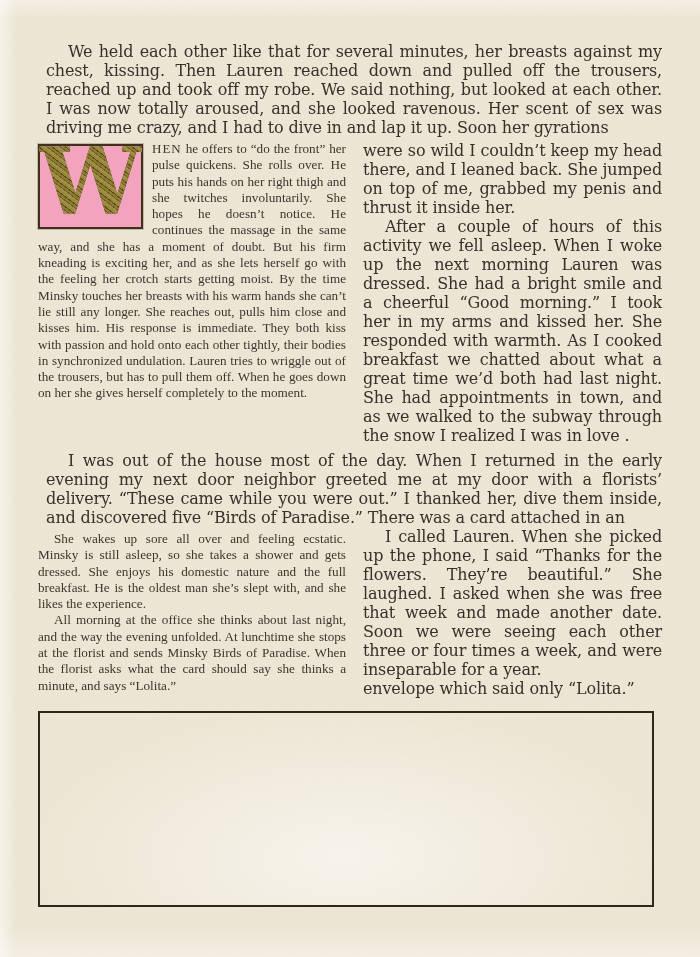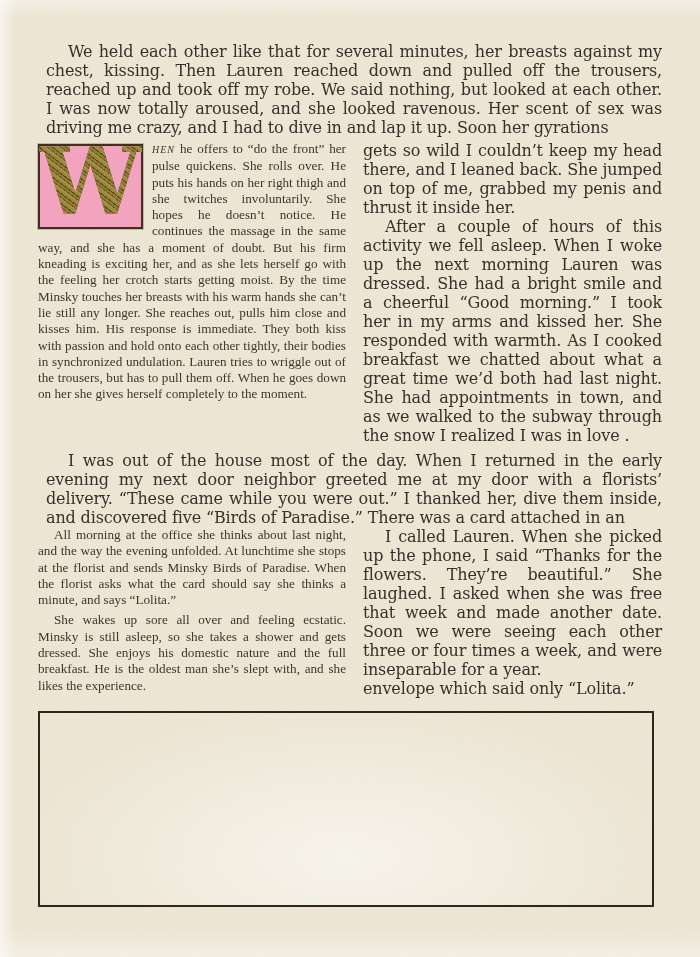--- a/index.html
+++ b/index.html
@@ -67,23 +67,22 @@
     font-size: 92px;
     line-height: 0.9;
     transform: translateY(-4px);
     background: repeating-linear-gradient(37deg,
       #a08d3e 0 2px, #6b5c22 2px 3px, #8d7b31 3px 5px, #55491b 5px 6px, #97853a 6px 8px);
     -webkit-background-clip: text; background-clip: text;
     color: transparent;
     filter: drop-shadow(0.6px 0.8px 0 rgba(58,46,15,.7));
   }
   .smallcaps {
-    font-size: 10px;
+    font-size: 13px;
     letter-spacing: 1px;
-    font-style: italic;
   }
   .sp1 { margin-top: 4px; }
 
   .mid-gap { height: 6px; }
 
   .artbox {
     margin-top: 13px;
     width: 616px;
     height: 196px;
     border: 2px solid #2b2318;
@@ -101,33 +100,33 @@
 
     <div class="cols sp1">
       <div class="col-left">
         <div class="small">
           <div class="dropcap-box" style="background:#f2a2be;">
             <span class="dropcap-letter">W</span>
           </div><span class="smallcaps">HEN</span> <span>he offers to “do the front” her pulse quickens. She rolls over. He puts his hands on her right thigh and she twitches involuntarily. She hopes he doesn’t notice. He continues the massage in the same way, and she has a moment of doubt. But his firm kneading is exciting her, and as she lets herself go with the feeling her crotch starts getting moist. By the time Minsky touches her breasts with his warm hands she can’t lie still any longer. She reaches out, pulls him close and kisses him.  His response is immediate. They both kiss with passion and hold onto each other tightly, their bodies in synchronized undulation. Lauren tries to wriggle out of the trousers, but has to pull them off. When he goes down on her she gives herself completely to the moment.</span>
         </div>
       </div>
       <div class="col-right">
-        <div class="big">gets so wild I couldn’t keep my head there, and I leaned back. She jumped on top of me, grabbed my penis and thrust it inside her.</div>
+        <div class="big">were so wild I couldn’t keep my head there, and I leaned back. She jumped on top of me, grabbed my penis and thrust it inside her.</div>
         <div class="big indent">After a couple of hours of this activity we fell asleep. When I woke up the next morning Lauren was dressed. She had a bright smile and a cheerful “Good morning.” I took her in my arms and kissed her. She responded with warmth. As I cooked breakfast we chatted about what a great time we’d both had last night. She had appointments in town, and as we walked to the subway through the snow I realized I was in love .</div>
       </div>
     </div>
 
     <div class="mid-gap"></div>
 
     <div class="big indent">I was out of the house most of the day. When I returned in the early evening my next door neighbor greeted me at my door with a florists’ delivery. “These came while you were out.” I thanked her, dive them inside, and discovered five “Birds of Paradise.” There was a card attached in an</div>
 
     <div class="cols">
       <div class="col-left">
+        <div class="small indent sp1">She wakes up sore all over and feeling ecstatic. Minsky is still asleep, so she takes a shower and gets dressed. She enjoys his domestic nature and the full breakfast. He is the oldest man she’s slept with, and she likes the experience.</div>
         <div class="small indent">All morning at the office she thinks about last night, and the way the evening unfolded. At lunchtime she stops at the florist and sends Minsky Birds of Paradise. When the florist asks what the card should say she thinks a minute, and says “Lolita.”</div>
-        <div class="small indent sp1">She wakes up sore all over and feeling ecstatic. Minsky is still asleep, so she takes a shower and gets dressed. She enjoys his domestic nature and the full breakfast. He is the oldest man she’s slept with, and she likes the experience.</div>
       </div>
       <div class="col-right">
         <div class="big indent">I called Lauren. When she picked up the phone, I said “Thanks for the flowers. They’re beautiful.” She laughed. I asked when she was free that week and made another date. Soon we were seeing each other three or four times a week, and were inseparable for a year.</div>
         <div class="big">envelope which said only “Lolita.”</div>
       </div>
     </div>
 
     <div class="artbox"></div>
 
   </div>

